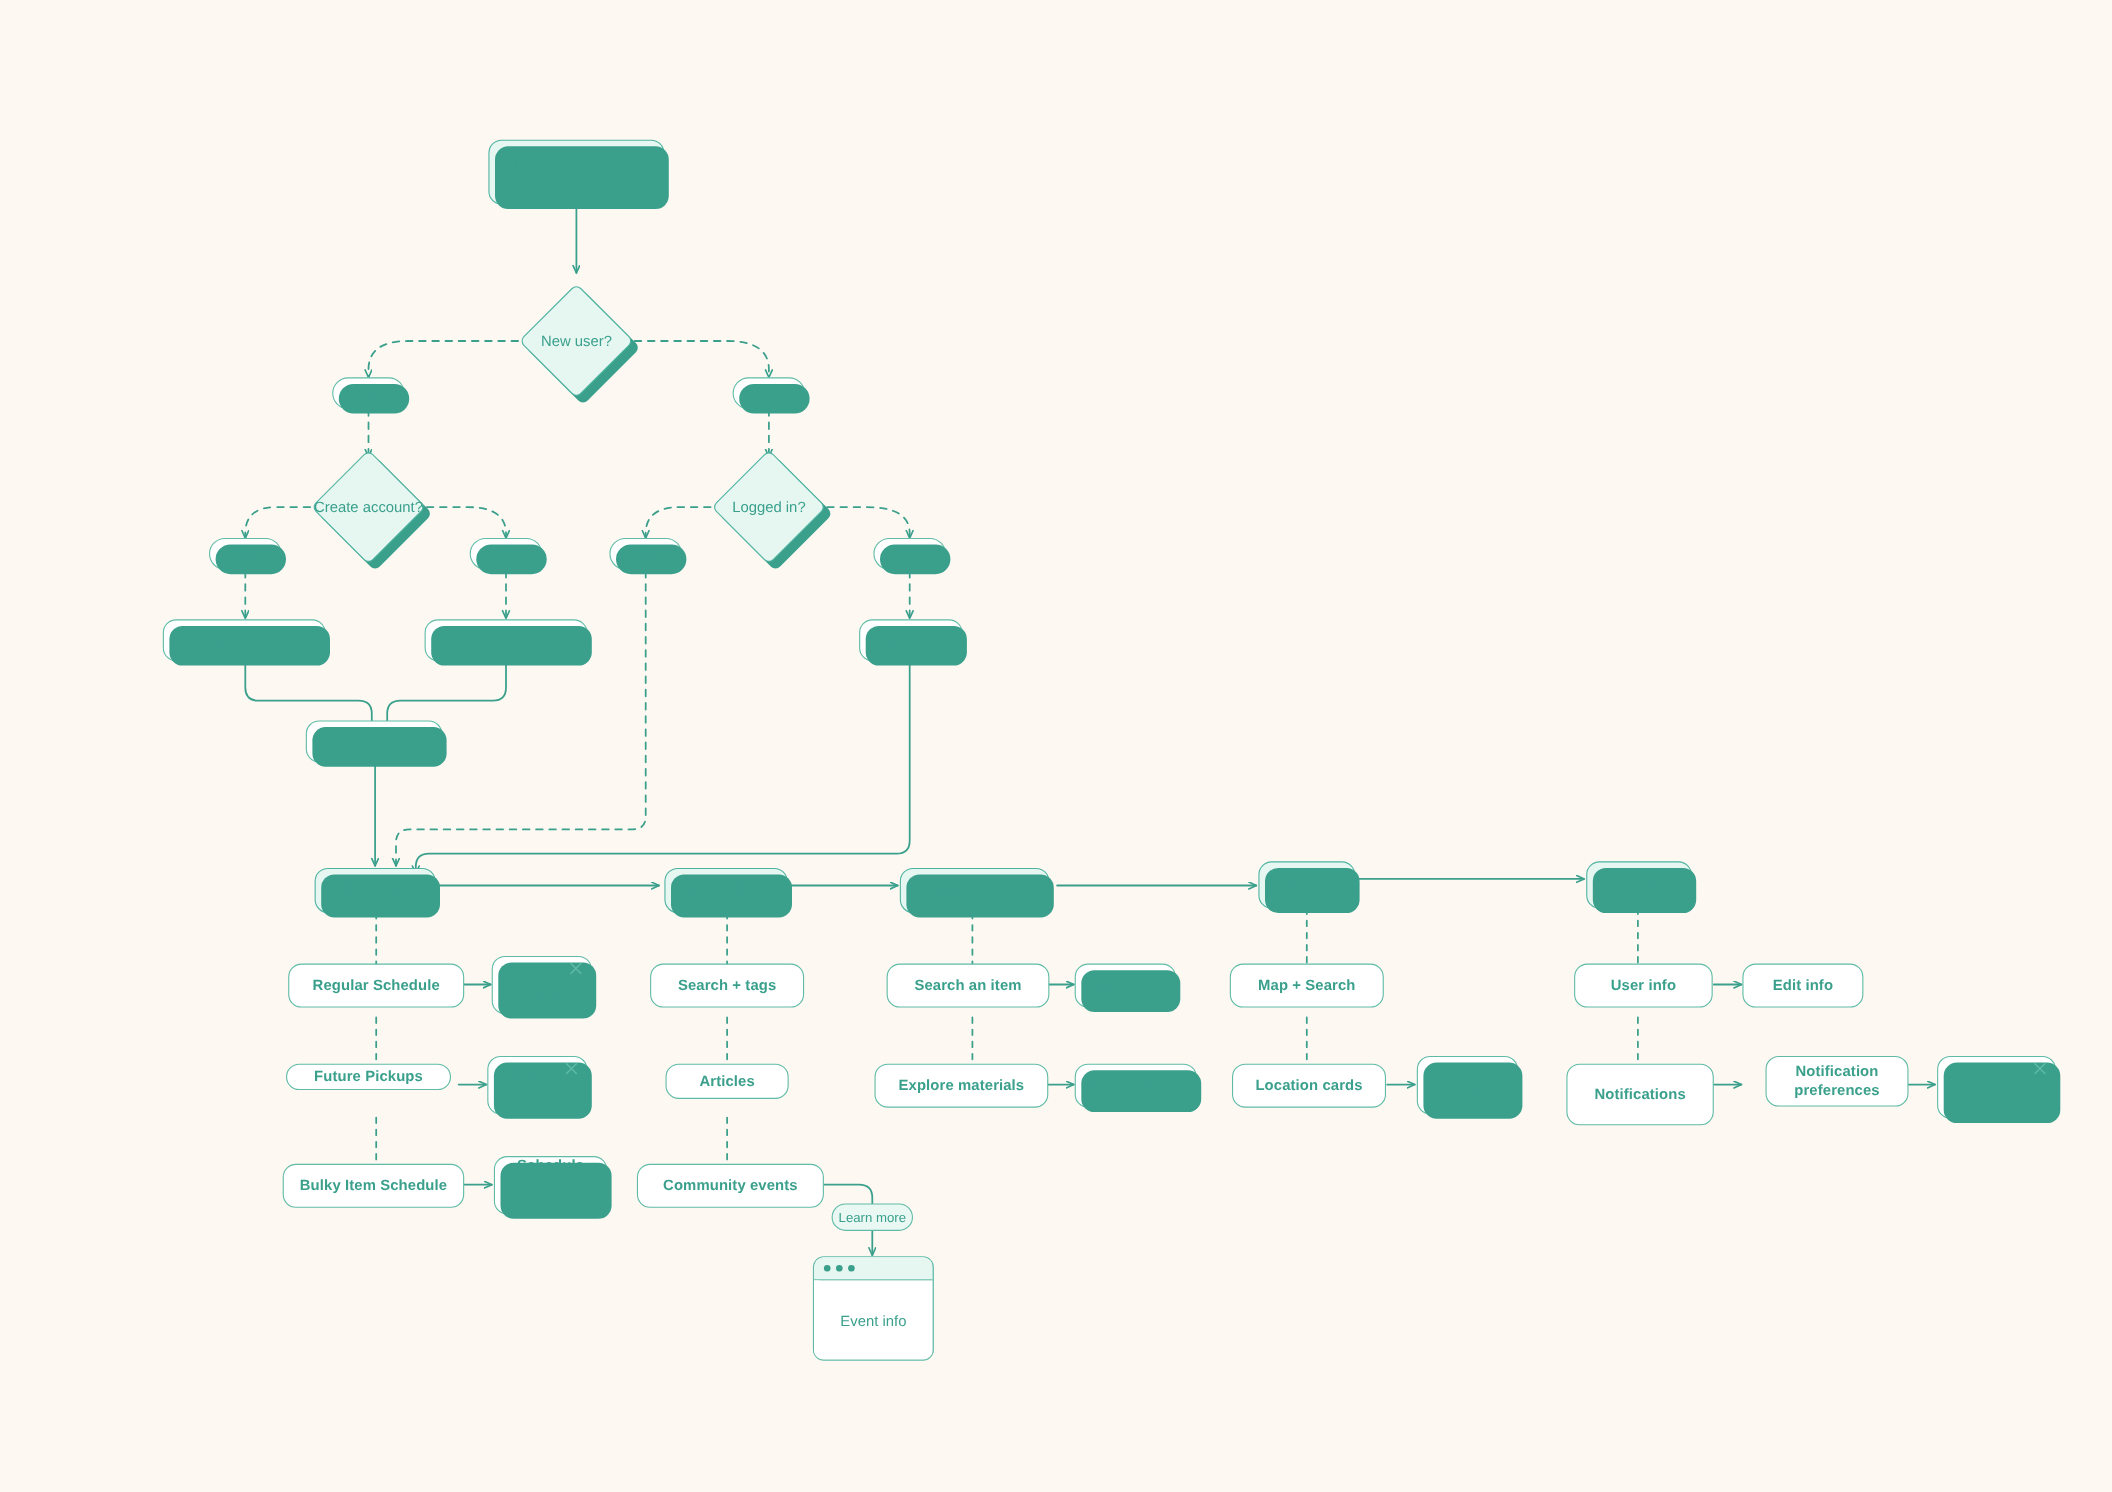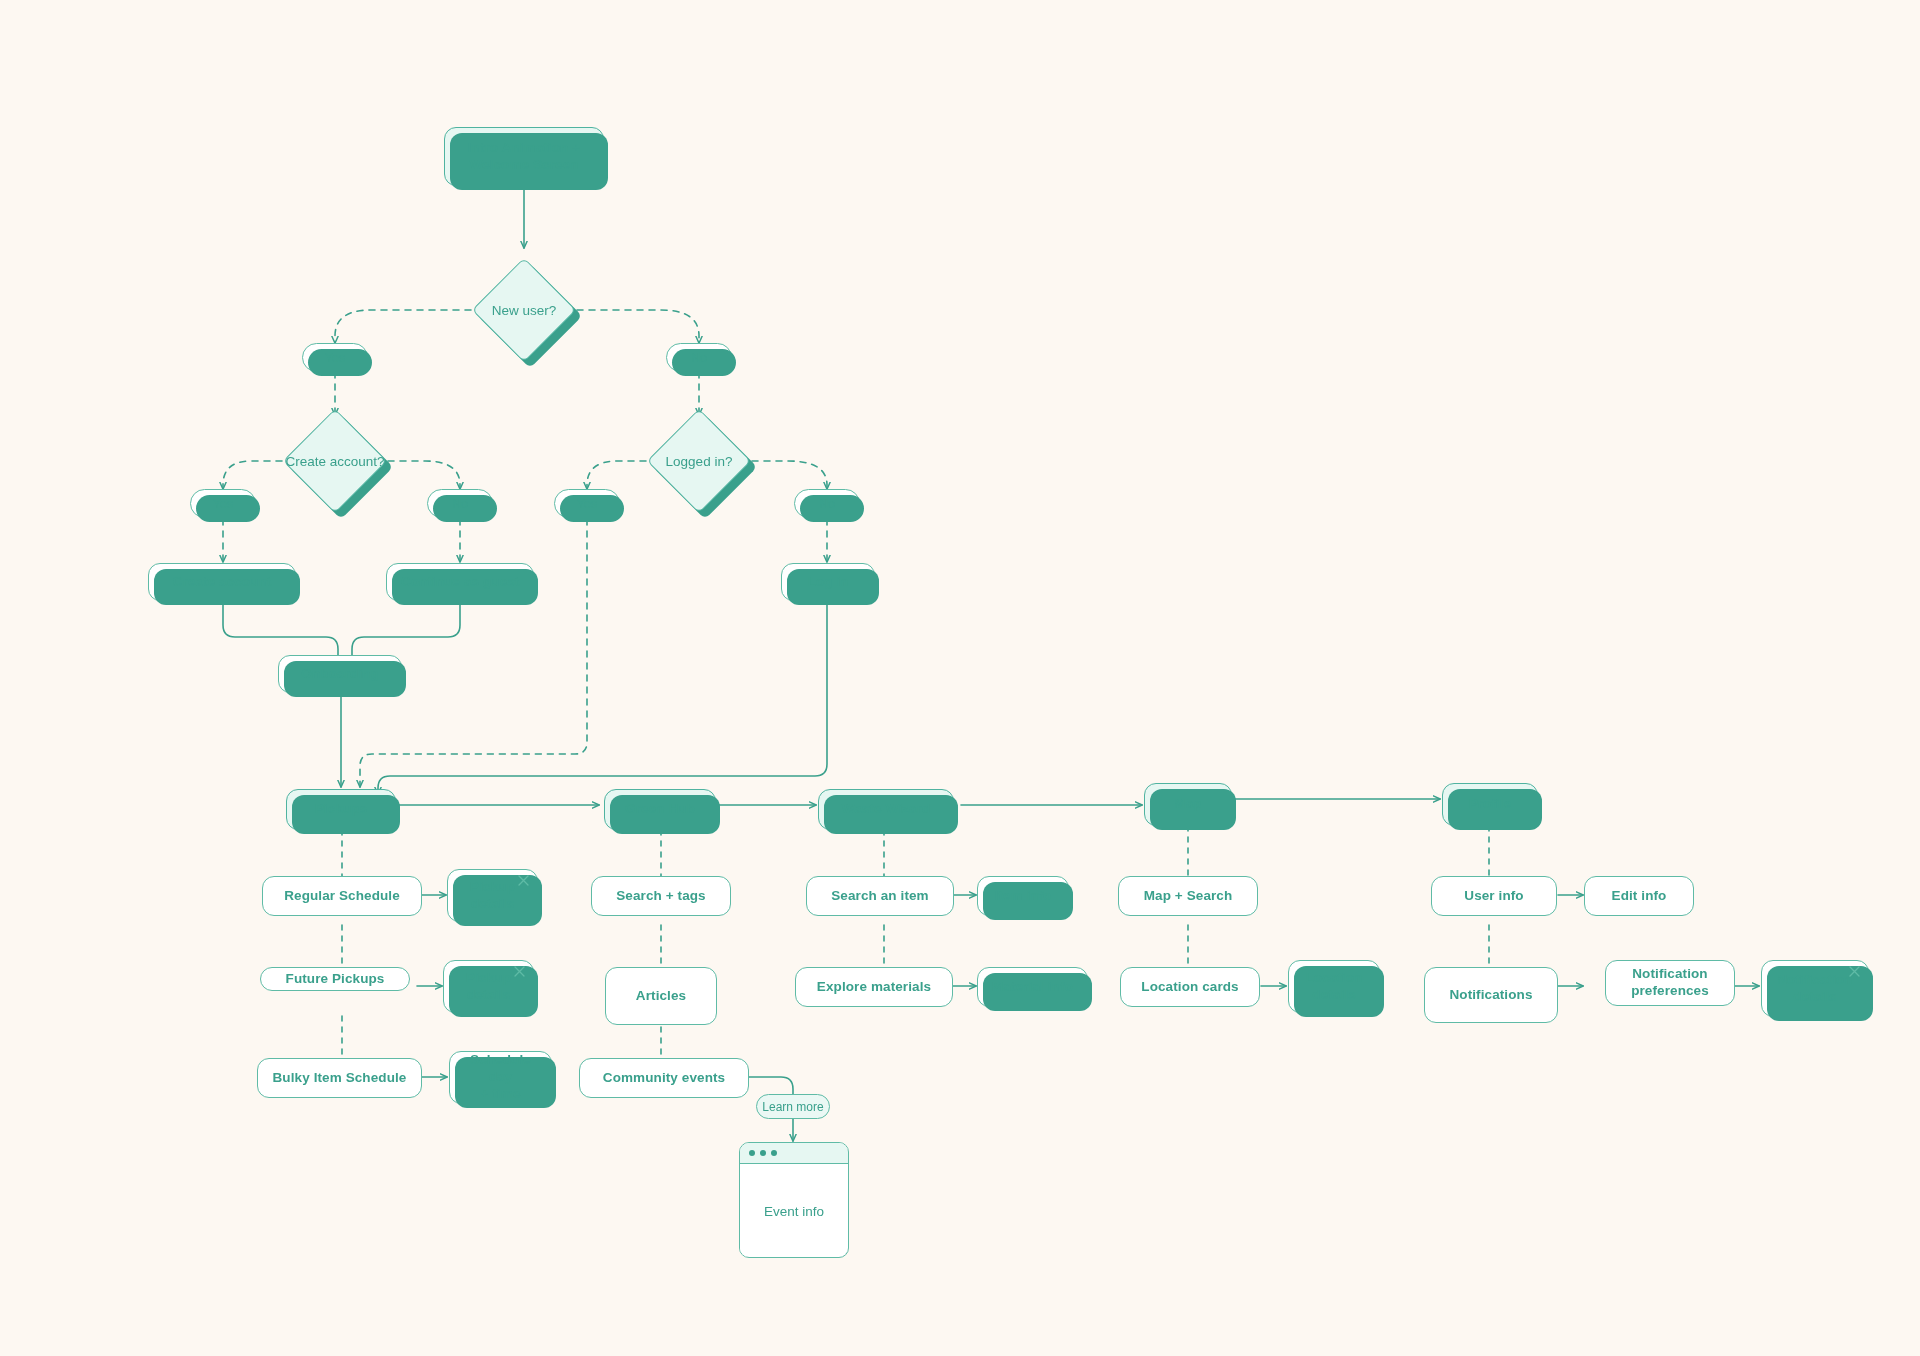--- a/index.html
+++ b/index.html
@@ -354,32 +354,32 @@
     <span class="lbl">Bulky Item Schedule</span>
   </div>
   <div class="node sh" style="left:403px; top:1051px; width:103px; height:53px;">
     <span class="lbl">Schedule day
 + time</span>
   </div>
 
   <div class="node" style="left:545px; top:876px; width:140px; height:40px;">
     <span class="lbl">Search + tags</span>
   </div>
-  <div class="node" style="left:559px; top:967px; width:112px; height:58px;">
+  <div class="node" style="left:559px; top:967px; width:112px; height:32px;">
     <span class="lbl">Articles</span>
   </div>
   <div class="node" style="left:533px; top:1058px; width:170px; height:40px;">
     <span class="lbl">Community events</span>
   </div>
 
   <div class="pill mint" style="left:710px; top:1094px; width:74px; height:25px; font-size:12px;">
     <span class="lbl">Learn more</span>
   </div>
 
-  <div class="window sh" style="left:693px; top:1142px; width:110px; height:116px;">
+  <div class="window sh" style="left:693px; top:1142px; width:110px; height:95px;">
     <div class="titlebar">
       <span class="dot"></span>
       <span class="dot"></span>
       <span class="dot"></span>
     </div>
     <div class="wbody">
       <span>Event info</span>
     </div>
   </div>
 

